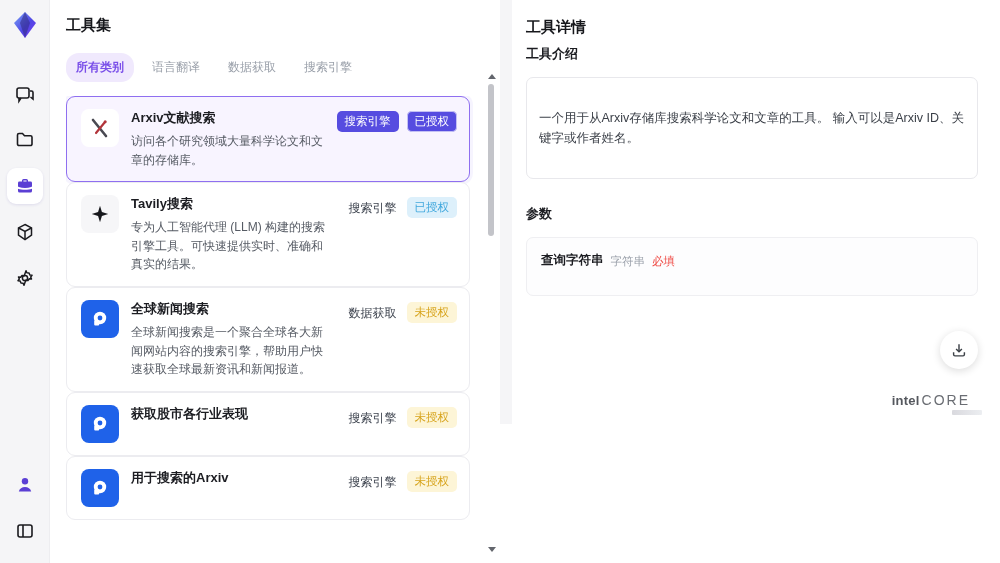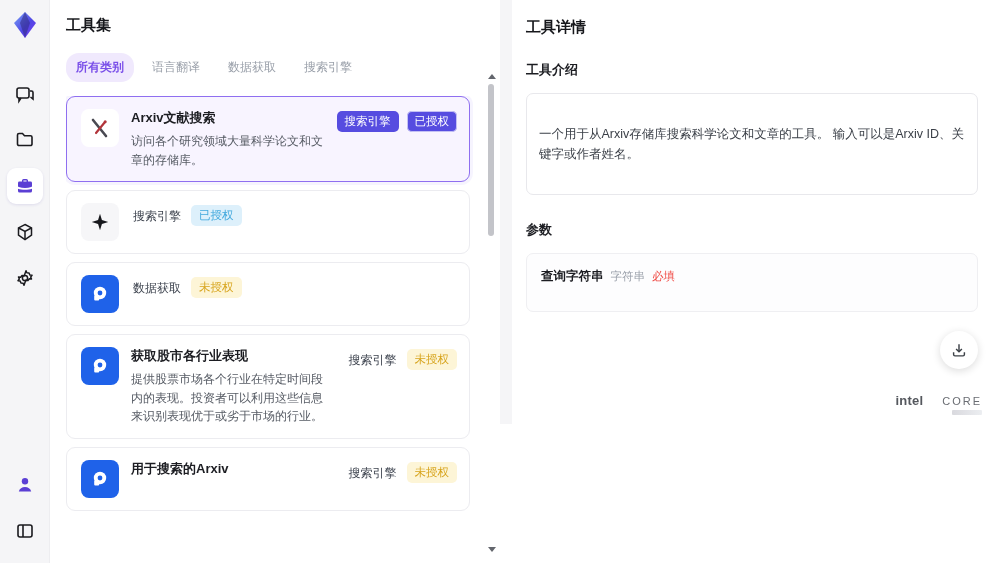--- a/index.html
+++ b/index.html
@@ -17,21 +17,21 @@
   .rail-spacer { flex:1; }
   .rail-icon svg { width:20px; height:20px; }
 
   
   .list-pane { width:450px; padding:16px 16px 0 16px; position:relative; background:#fff; }
   .pane-title { font-size:15px; font-weight:bold; color:#17181c; margin-bottom:18px; }
   .tabs { display:flex; align-items:center; gap:8px; margin-bottom:14px; }
   .tab { font-size:12px; color:#9aa0aa; padding:6px 10px; border-radius:13px; cursor:pointer; white-space:nowrap;}
   .tab.active { background:#f0e9fd; color:#7a4fe9; font-weight:bold; }
 
-  .tool-list { display:flex; flex-direction:column; gap:8px; height:460px; overflow:hidden; padding-right:14px;}
+  .tool-list { display:flex; flex-direction:column; height:460px; overflow:hidden; padding-right:14px;}
   .tool-card { display:flex; align-items:flex-start; gap:12px; background:#fff;
     border:1px solid #ececf0; border-radius:9px; padding:12px 12px 12px 14px; cursor:pointer; }
   .tool-card.selected { border:1.5px solid #8f6ff0; background:#f8f4ff;
     box-shadow:0 0 0 3px rgba(143,111,240,.08); }
   .tool-icon { width:38px; height:38px; border-radius:8px; flex-shrink:0; display:flex;
     align-items:center; justify-content:center; background:#f6f6f8; overflow:hidden; }
   .tool-icon.white { background:#ffffff; }
   .tool-icon.blue { background:#1f62e9; }
   .tool-info { flex:1; min-width:0; }
   .tool-name { font-size:13px; font-weight:bold; color:#1c1d22; margin-bottom:5px; }
@@ -51,38 +51,38 @@
   .vscroll .arrow.up { top:0; border-bottom:5px solid #63666d; }
   .vscroll .arrow.down { bottom:0; border-top:5px solid #63666d; }
   .vscroll .thumb { position:absolute; top:10px; left:2px; width:6px; height:152px;
     background:#c3c4c9; border-radius:3px; }
 
   
   .divider { width:12px; background:#f5f5f7; flex-shrink:0; }
 
   
   .detail-pane { flex:1; padding:18px 22px 0 14px; position:relative; background:#fff; }
-  .detail-title { font-size:15px; font-weight:bold; color:#17181c; margin-bottom:24px; }
+  .detail-title { font-size:15px; font-weight:bold; color:#17181c; margin-bottom:8px; }
   .section-title { font-size:13px; font-weight:bold; color:#1c1d22; margin-bottom:14px; }
   .intro-box { border:1px solid #e8e8ec; border-radius:7px; background:#fff;
     padding:30px 12px; font-size:12.5px; color:#3a3f47; line-height:1.6; margin-bottom:26px; }
   .param-box { border:1px solid #efeff2; border-radius:7px; background:#fdfdfe; padding:14px 14px 16px; }
-  .param-head { display:flex; align-items:center; gap:7px; margin-bottom:10px; }
+  .param-head { display:flex; align-items:flex-end; gap:7px; margin-bottom:10px; }
   .param-name { font-size:12.5px; font-weight:bold; color:#1c1d22; }
   .param-type { font-size:11.5px; color:#9aa0aa; }
   .param-required { font-size:11.5px; color:#ef4943; }
   .param-desc { font-size:12px; color:#4b5059; }
 
   
   .fab { position:absolute; right:22px; bottom:55px; width:38px; height:38px; border-radius:50%;
     background:#fff; box-shadow:0 2px 8px rgba(0,0,0,.14); display:flex; align-items:center;
     justify-content:center; cursor:pointer; color:#3c4147; }
-  .brand { position:absolute; right:18px; bottom:16px; display:flex; align-items:baseline; gap:19px; }
+  .brand { position:absolute; right:30px; bottom:16px; display:flex; align-items:baseline; gap:2px; }
   .brand-intel { font-size:13px; font-weight:bold; color:#55585e; letter-spacing:.2px;}
-  .brand-core { font-size:11px; color:#6a6d73; letter-spacing:2px; }
+  .brand-core { font-size:14px; color:#6a6d73; letter-spacing:2px; }
   .brand-strip { position:absolute; right:18px; bottom:9px; width:30px; height:5px;
     background:linear-gradient(90deg,#d9d9de,#eceef1); border-radius:1px; }
 
   svg { display:block; }
 </style>
 </head>
 <body>
 
 <div class="app">
 
@@ -192,51 +192,58 @@
           <span class="badge solid outlined">已授权</span>
         </div>
       </div>
 
       <div class="tool-card">
         <div class="tool-icon">
           <svg viewBox="0 0 24 24" width="22" height="22" fill="#17181c">
             <path d="M12 3 l2.1 6.9 L21 12 l-6.9 2.1 L12 21 l-2.1-6.9 L3 12 l6.9-2.1 z"></path>
           </svg>
         </div>
+        <div class="tool-info">
+          <div class="tool-name">Tavily搜索</div>
+          <div class="tool-desc">专为人工智能代理 (LLM) 构建的搜索引擎工具。可快速提供实时、准确和真实的结果。</div>
+        </div>
         <div class="tool-badges">
           <span class="cat-text">搜索引擎</span>
           <span class="badge blue">已授权</span>
         </div>
       </div>
 
       <div class="tool-card">
         <div class="tool-icon blue">
           <svg viewBox="0 0 24 24" width="24" height="24">
             <circle cx="12" cy="11" r="6.2" fill="#fff"></circle>
             <circle cx="12" cy="11" r="2.4" fill="#1f62e9"></circle>
             <rect x="6.2" y="13.4" width="5" height="5" rx="1" fill="#fff"></rect>
           </svg>
         </div>
+        <div class="tool-info">
+          <div class="tool-name">全球新闻搜索</div>
+          <div class="tool-desc">全球新闻搜索是一个聚合全球各大新闻网站内容的搜索引擎，帮助用户快速获取全球最新资讯和新闻报道。</div>
+        </div>
         <div class="tool-badges">
           <span class="cat-text">数据获取</span>
           <span class="badge yellow">未授权</span>
         </div>
       </div>
 
       <div class="tool-card">
         <div class="tool-icon blue">
           <svg viewBox="0 0 24 24" width="24" height="24">
             <circle cx="12" cy="11" r="6.2" fill="#fff"></circle>
             <circle cx="12" cy="11" r="2.4" fill="#1f62e9"></circle>
             <rect x="6.2" y="13.4" width="5" height="5" rx="1" fill="#fff"></rect>
           </svg>
         </div>
         <div class="tool-info">
           <div class="tool-name">获取股市各行业表现</div>
-          <div class="tool-desc">提供股票市场各个行业在特定时间段内的表现。投资者可以利用这些信息来识别表现优于或劣于市场的行业。</div>
         </div>
         <div class="tool-badges">
           <span class="cat-text">搜索引擎</span>
           <span class="badge yellow">未授权</span>
         </div>
       </div>
 
       <div class="tool-card">
         <div class="tool-icon blue">
           <svg viewBox="0 0 24 24" width="24" height="24">

